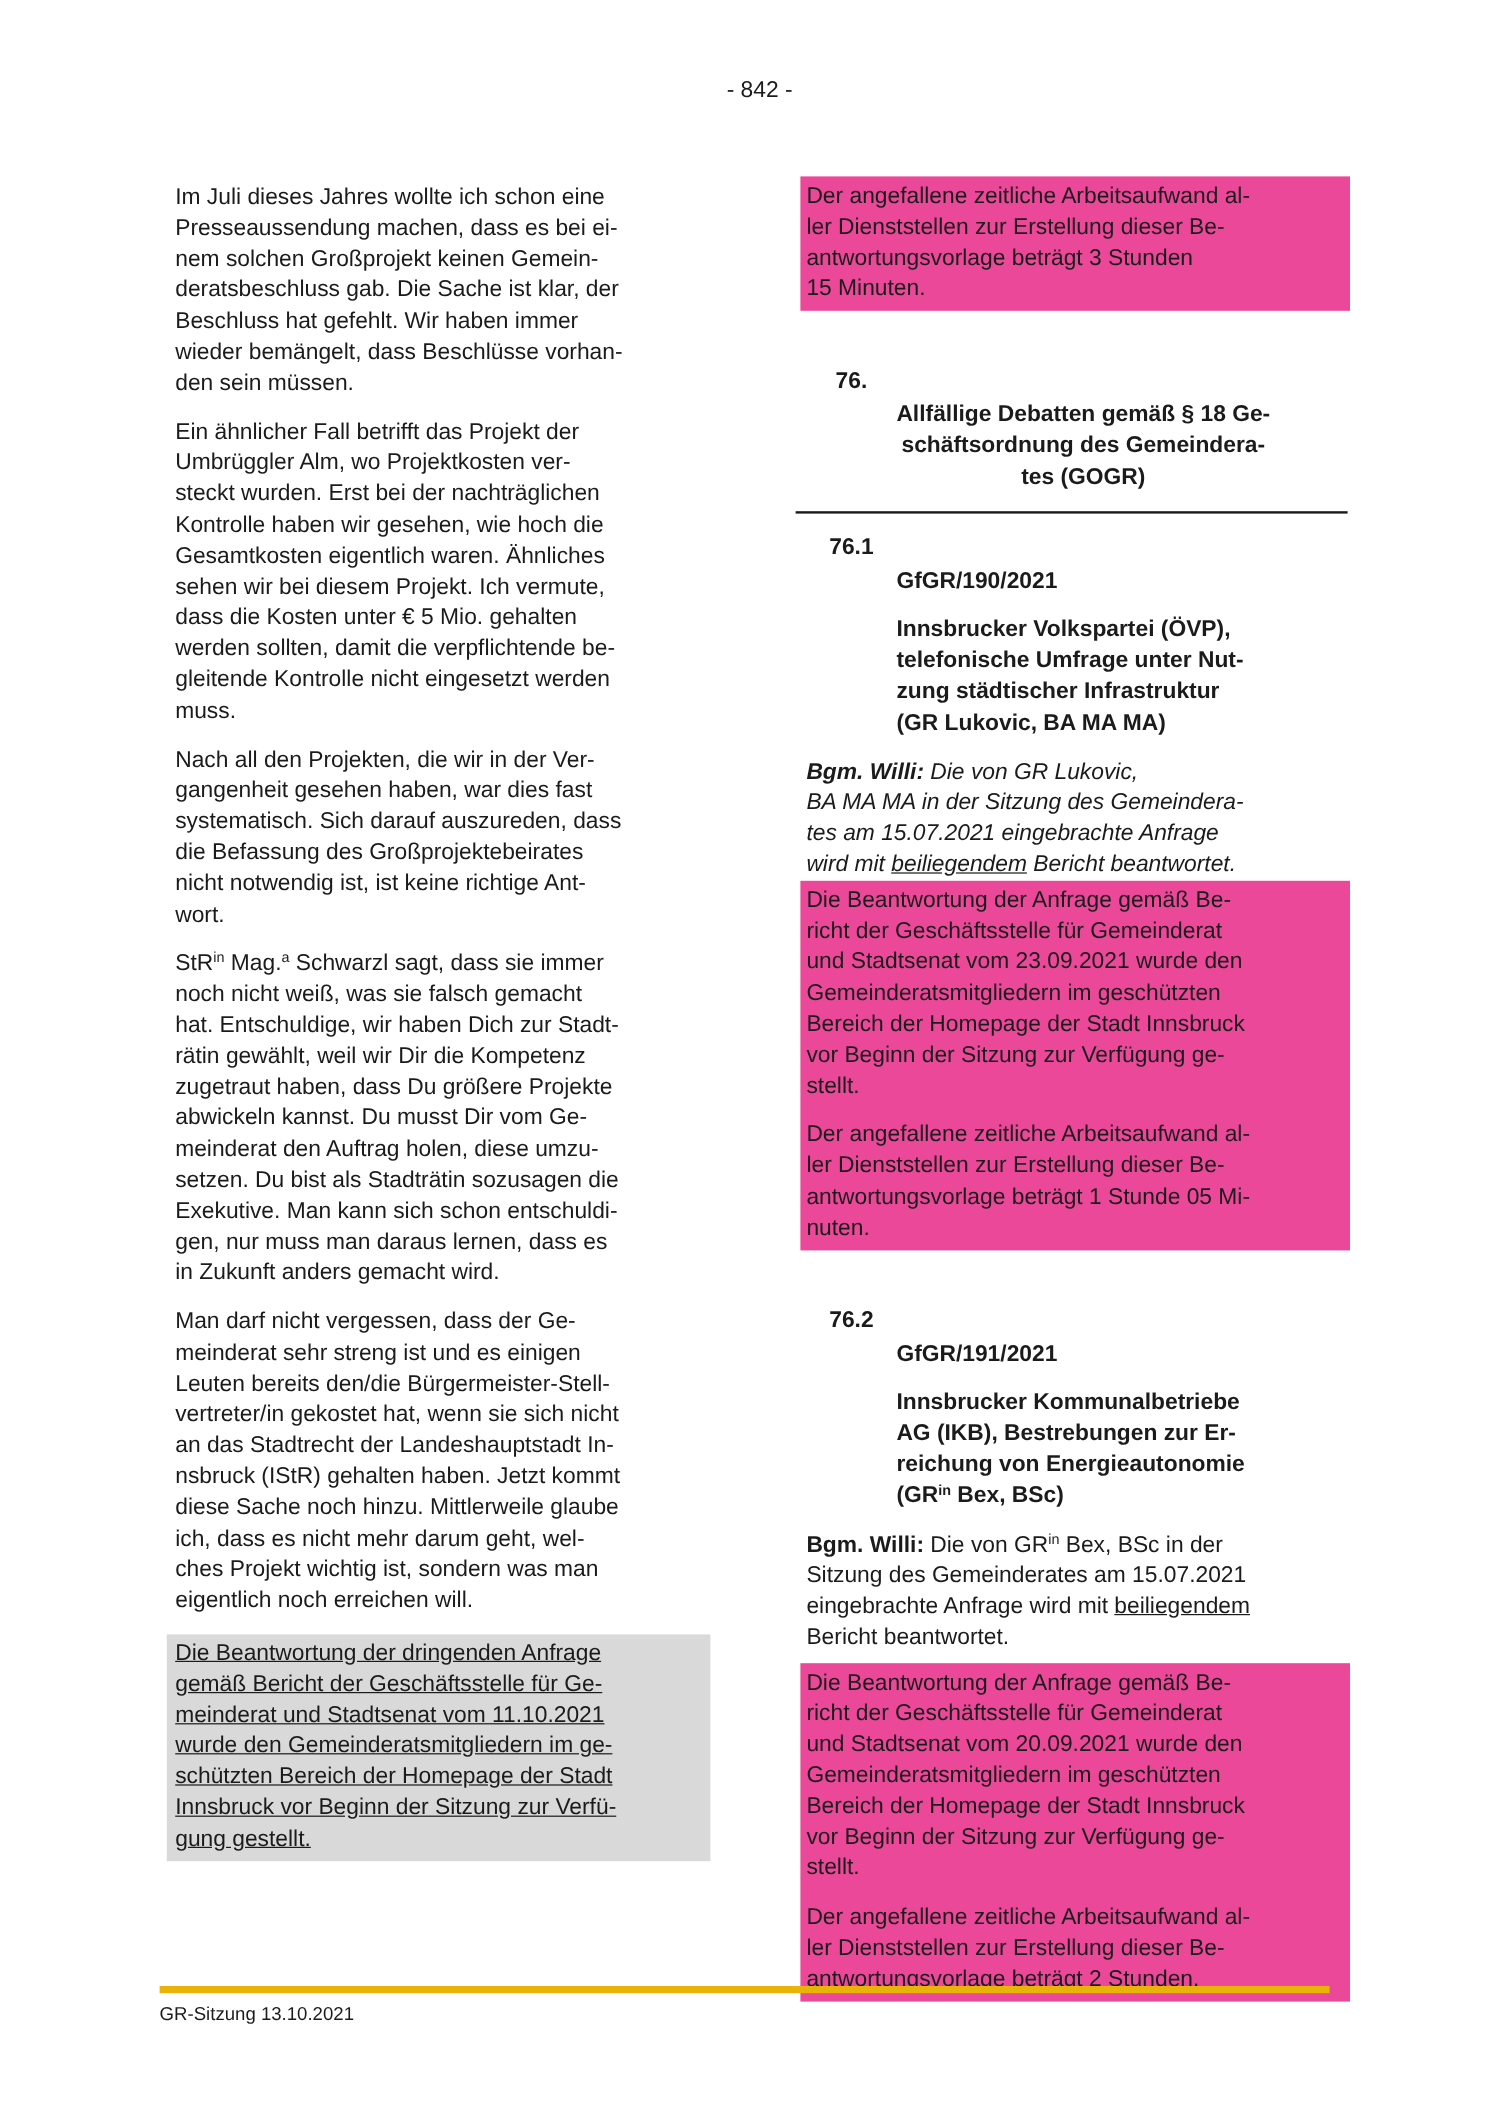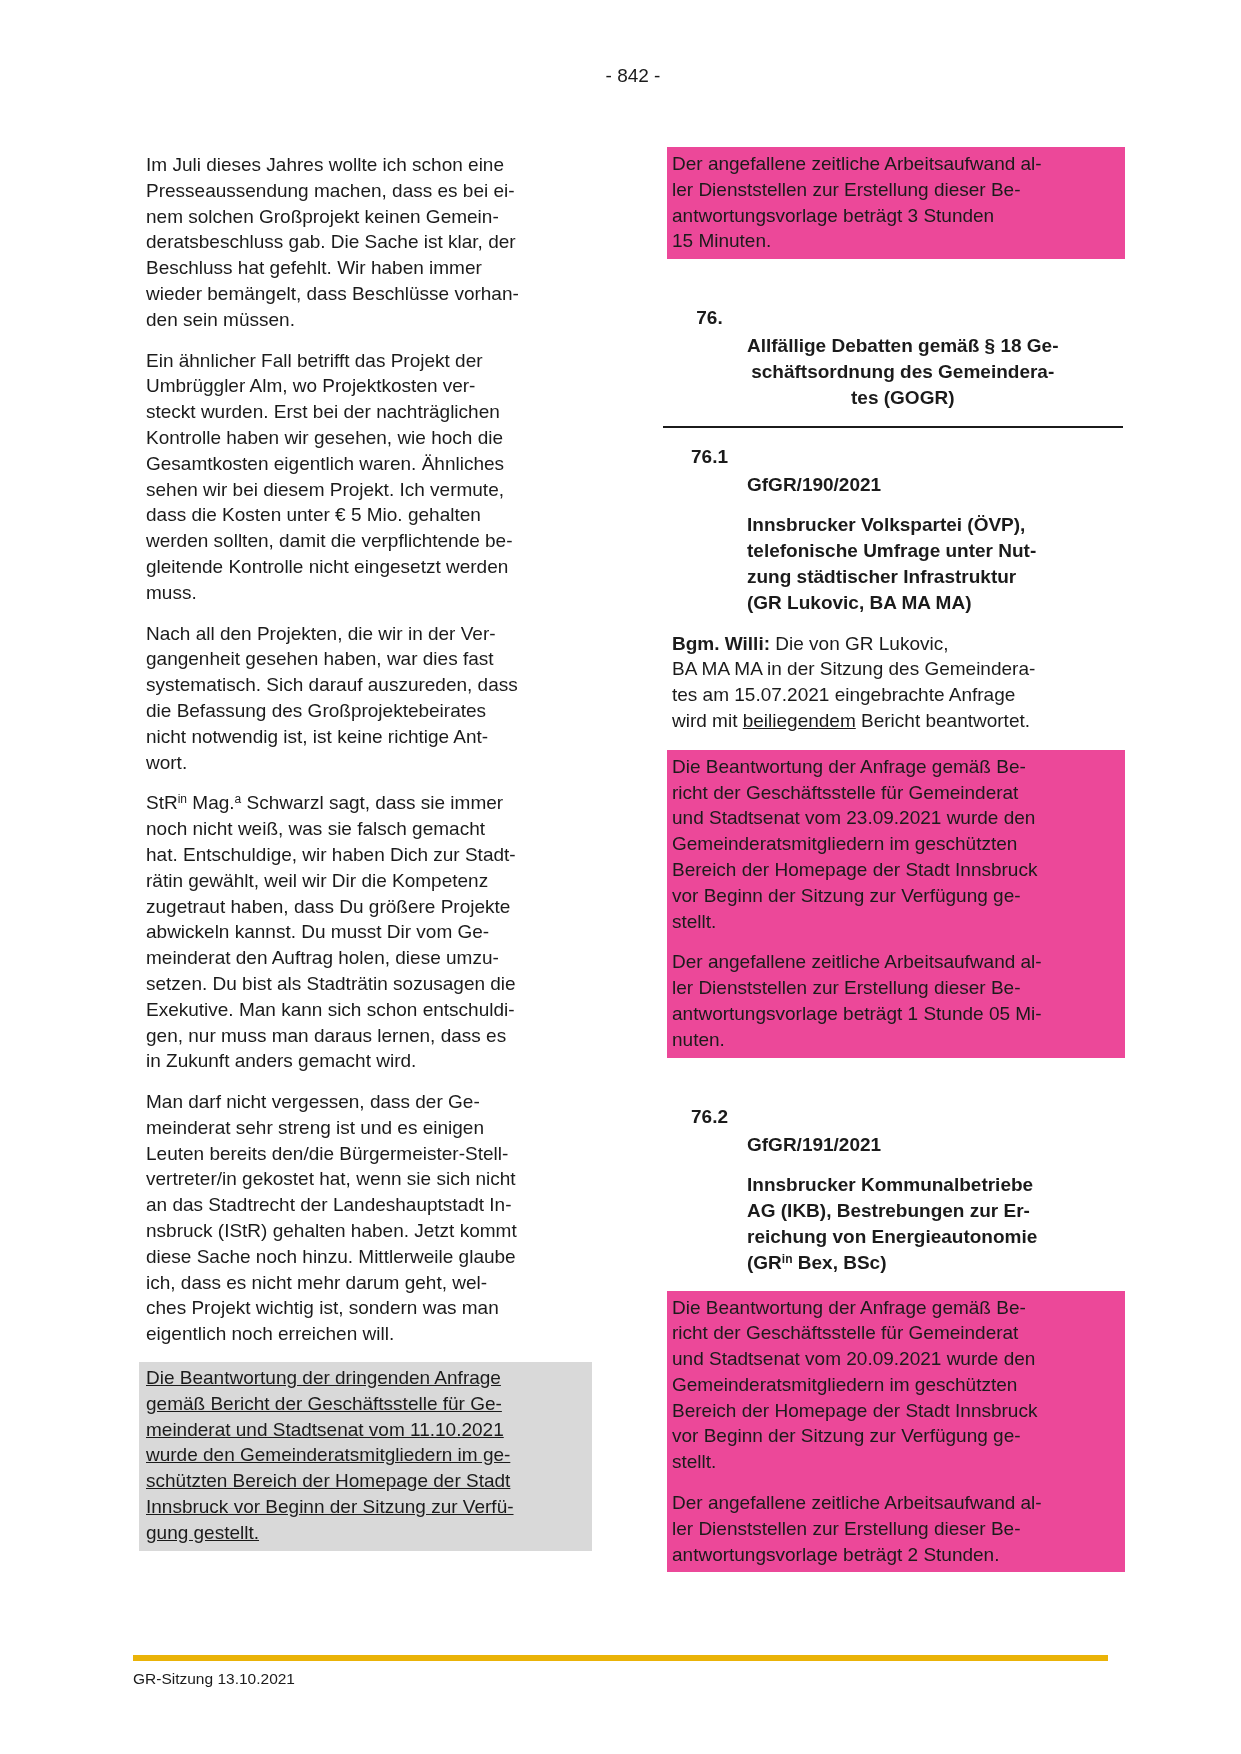--- a/index.html
+++ b/index.html
@@ -124,21 +124,21 @@
 
   <div class="sec">
     <span class="num">76.1</span>
     <span class="ttl">GfGR/190/2021</span>
   </div>
   <p class="subttl">Innsbrucker Volkspartei (ÖVP),
 telefonische Umfrage unter Nut-
 zung städtischer Infrastruktur
 (GR Lukovic, BA MA MA)</p>
 
-  <p style="margin-bottom:16px;"><span class="b">Bgm. Willi:</span><span> Die von GR Lukovic,
+  <p style="margin-bottom:0;font-style:italic;"><span class="b">Bgm. Willi:</span><span> Die von GR Lukovic,
 BA MA MA in der Sitzung des Gemeindera-
 tes am 15.07.2021 eingebrachte Anfrage
 wird mit </span><span class="u">beiliegendem</span><span> Bericht beantwortet.</span></p>
 
   <div class="hlblock mb-lg">
     <p>Die Beantwortung der Anfrage gemäß Be-
 richt der Geschäftsstelle für Gemeinderat
 und Stadtsenat vom 23.09.2021 wurde den
 Gemeinderatsmitgliedern im geschützten
 Bereich der Homepage der Stadt Innsbruck
@@ -152,20 +152,24 @@
 
   <div class="sec">
     <span class="num">76.2</span>
     <span class="ttl">GfGR/191/2021</span>
   </div>
   <p class="subttl"><span>Innsbrucker Kommunalbetriebe
 AG (IKB), Bestrebungen zur Er-
 reichung von Energieautonomie
 (GR</span><span class="sup">in</span><span> Bex, BSc)</span></p>
 
+  <p style="margin-bottom:8px;"><span class="b">Bgm. Willi:</span><span> Die von GR</span><span class="sup">in</span><span> Bex, BSc in der
+Sitzung des Gemeinderates am 15.07.2021
+eingebrachte Anfrage wird mit </span><span class="u">beiliegendem</span><span>
+Bericht beantwortet.</span></p>
 
   <div class="hlblock">
     <p>Die Beantwortung der Anfrage gemäß Be-
 richt der Geschäftsstelle für Gemeinderat
 und Stadtsenat vom 20.09.2021 wurde den
 Gemeinderatsmitgliedern im geschützten
 Bereich der Homepage der Stadt Innsbruck
 vor Beginn der Sitzung zur Verfügung ge-
 stellt.</p>
     <p>Der angefallene zeitliche Arbeitsaufwand al-

